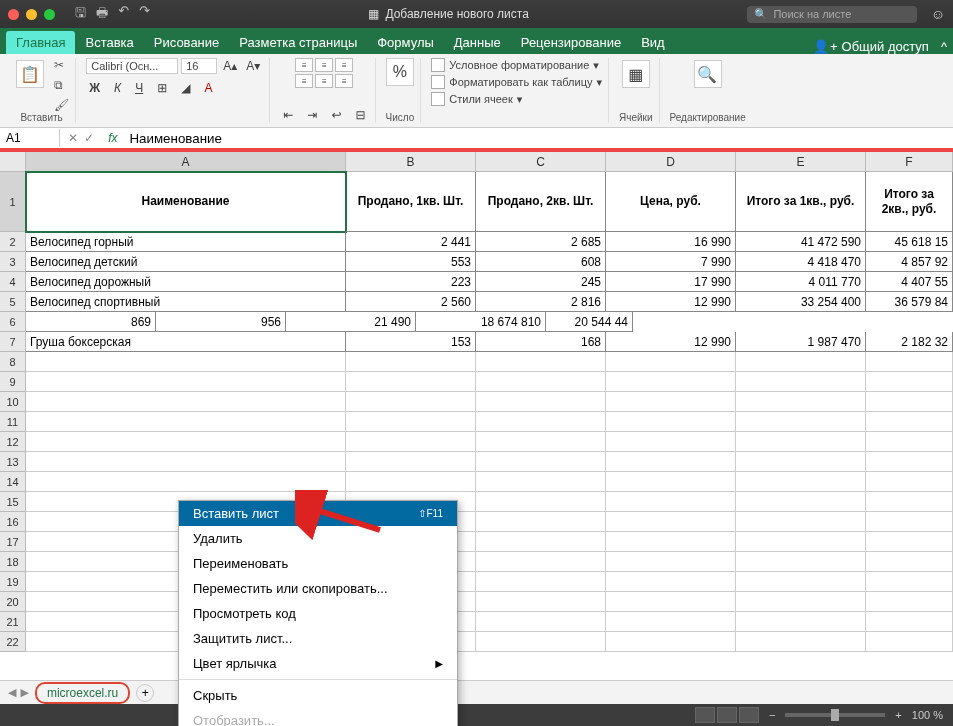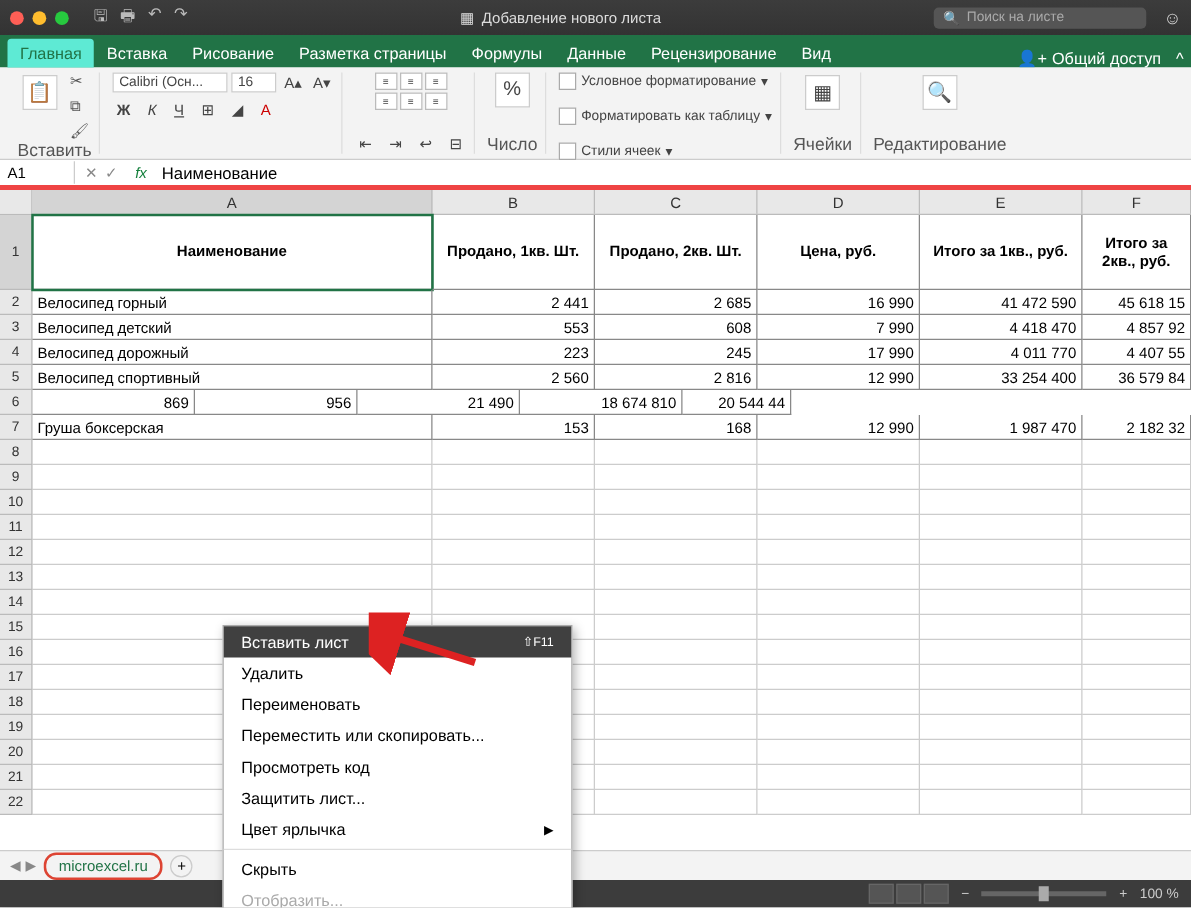--- a/index.html
+++ b/index.html
@@ -22,34 +22,34 @@
 .ribbon-tabs { background: #217346; height: 26px; display: flex; align-items: flex-end; padding: 0 6px; color: #fff; font-size: 13px; }
 .rtab { padding: 4px 10px; cursor: pointer; }
 .rtab.active { background: #5eead4; color: #217346; font-weight: 500; border-radius: 3px 3px 0 0; }
 .share { margin-left: auto; display: flex; align-items: center; gap: 4px; padding-right: 6px; }
 .collapse-arrow { margin-left: 6px; }
 
 
 .ribbon { background: #f3f3f3; height: 74px; border-bottom: 1px solid #ccc; display: flex; padding: 4px 8px; gap: 4px; font-size: 11px; color: #444; }
 .rgroup { display: flex; flex-direction: column; align-items: center; padding: 0 6px; border-right: 1px solid #ddd; justify-content: space-between; }
 .rgroup-h { display: flex; gap: 4px; align-items: flex-start; }
-.rgroup-label { font-size: 14px; color: #555; margin-top: auto; text-align: right; }
+.rgroup-label { font-size: 10px; color: #555; margin-top: auto; text-align: right; }
 .big-btn { display: flex; flex-direction: column; align-items: center; gap: 2px; cursor: pointer; padding: 2px; }
 .big-icon { width: 28px; height: 28px; background: #fff; border: 1px solid #ccc; display: flex; align-items: center; justify-content: center; font-size: 16px; }
 .small-icons { display: flex; flex-direction: column; gap: 6px; margin-left: 4px; font-size: 12px; color: #555; }
 .small-icons span { cursor: pointer; }
 .font-row { display: flex; gap: 3px; align-items: center; }
 .font-sel { background: #fff; border: 1px solid #ccc; padding: 1px 4px; font-size: 11px; width: 92px; }
 .size-sel { background: #fff; border: 1px solid #ccc; padding: 1px 4px; font-size: 11px; width: 36px; }
 .style-row { display: flex; gap: 8px; margin-top: 6px; }
 .style-btn { font-size: 12px; cursor: pointer; padding: 1px 3px; }
 .align-grid { display: grid; grid-template-columns: repeat(3, 18px); gap: 2px; }
 .align-btn { width: 18px; height: 14px; border: 1px solid #bbb; background: #fff; cursor: pointer; font-size: 8px; display: flex; align-items: center; justify-content: center; }
 .num-col { display: flex; flex-direction: column; align-items: center; }
-.cond-list { display: flex; flex-direction: column; gap: 14px; font-size: 11px; }
+.cond-list { display: flex; flex-direction: column; gap: 3px; font-size: 11px; }
 .cond-item { display: flex; align-items: center; gap: 4px; cursor: pointer; }
 .cond-icon { width: 14px; height: 14px; background: #fff; border: 1px solid #aaa; }
 
 
 .formula-bar { height: 24px; background: #fff; border-bottom: 4px solid #ef4444; display: flex; align-items: center; font-size: 12px; }
 .name-box { width: 60px; padding: 2px 6px; border-right: 1px solid #ccc; }
 .fx-btns { padding: 0 8px; color: #888; display: flex; gap: 6px; }
 .fx-label { font-style: italic; color: #15803d; padding: 0 6px; }
 .formula-input { flex: 1; padding: 2px 6px; border: none; outline: none; }
 
@@ -73,21 +73,21 @@
 .cell { border-right: 1px solid #ccc; border-bottom: 1px solid #ccc; padding: 1px 4px; font-size: 12px; overflow: hidden; white-space: nowrap; display: flex; align-items: center; }
 .cell.header { font-weight: bold; justify-content: center; text-align: center; white-space: normal; line-height: 1.2; border-color: #888; }
 .cell.data { border-color: #888; }
 .cell.num { justify-content: flex-end; }
 .cell.a { width: 320px; } .cell.b { width: 130px; } .cell.c { width: 130px; } .cell.d { width: 130px; } .cell.e { width: 130px; } .cell.f { width: 87px; }
 .cell.active { outline: 2px solid #217346; outline-offset: -1px; }
 
 
 .context-menu { position: absolute; left: 178px; top: 500px; width: 280px; background: #fff; border: 1px solid #aaa; box-shadow: 2px 2px 8px rgba(0,0,0,0.3); font-size: 13px; z-index: 100; }
 .cm-item { padding: 5px 14px; cursor: pointer; display: flex; justify-content: space-between; align-items: center; }
-.cm-item.highlighted { background: #404040; color: #fff; }
+.cm-item.highlighted { background: #0369a1; color: #fff; }
 .cm-item.disabled { color: #aaa; }
 .cm-sep { height: 1px; background: #ddd; margin: 3px 0; }
 .cm-shortcut { font-size: 10px; }
 .cm-arrow { font-size: 10px; }
 
 
 .arrow-annotation { position: absolute; left: 295px; top: 490px; z-index: 101; pointer-events: none; }
 
 
 .sheet-bar { position: absolute; bottom: 22px; left: 0; right: 0; height: 24px; background: #f3f3f3; border-top: 1px solid #ccc; display: flex; align-items: center; font-size: 12px; padding: 0 8px; gap: 6px; }

